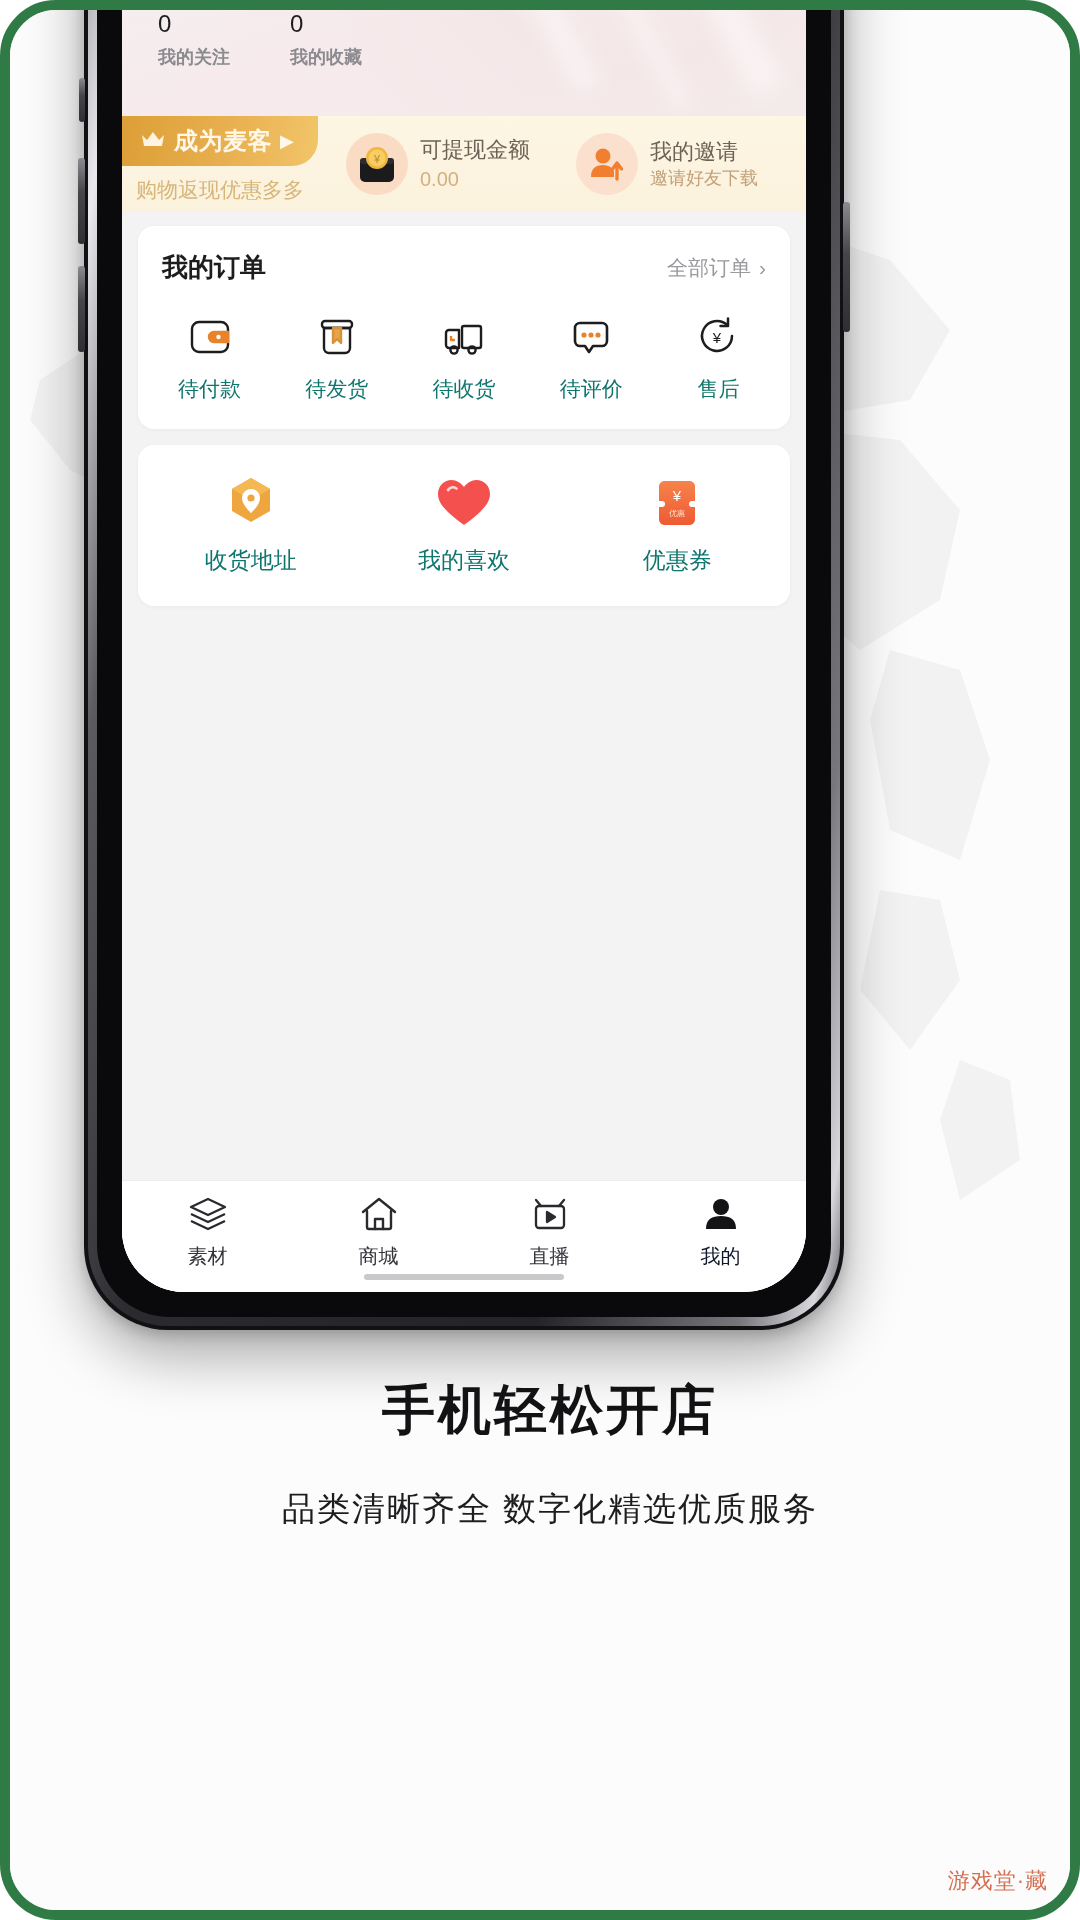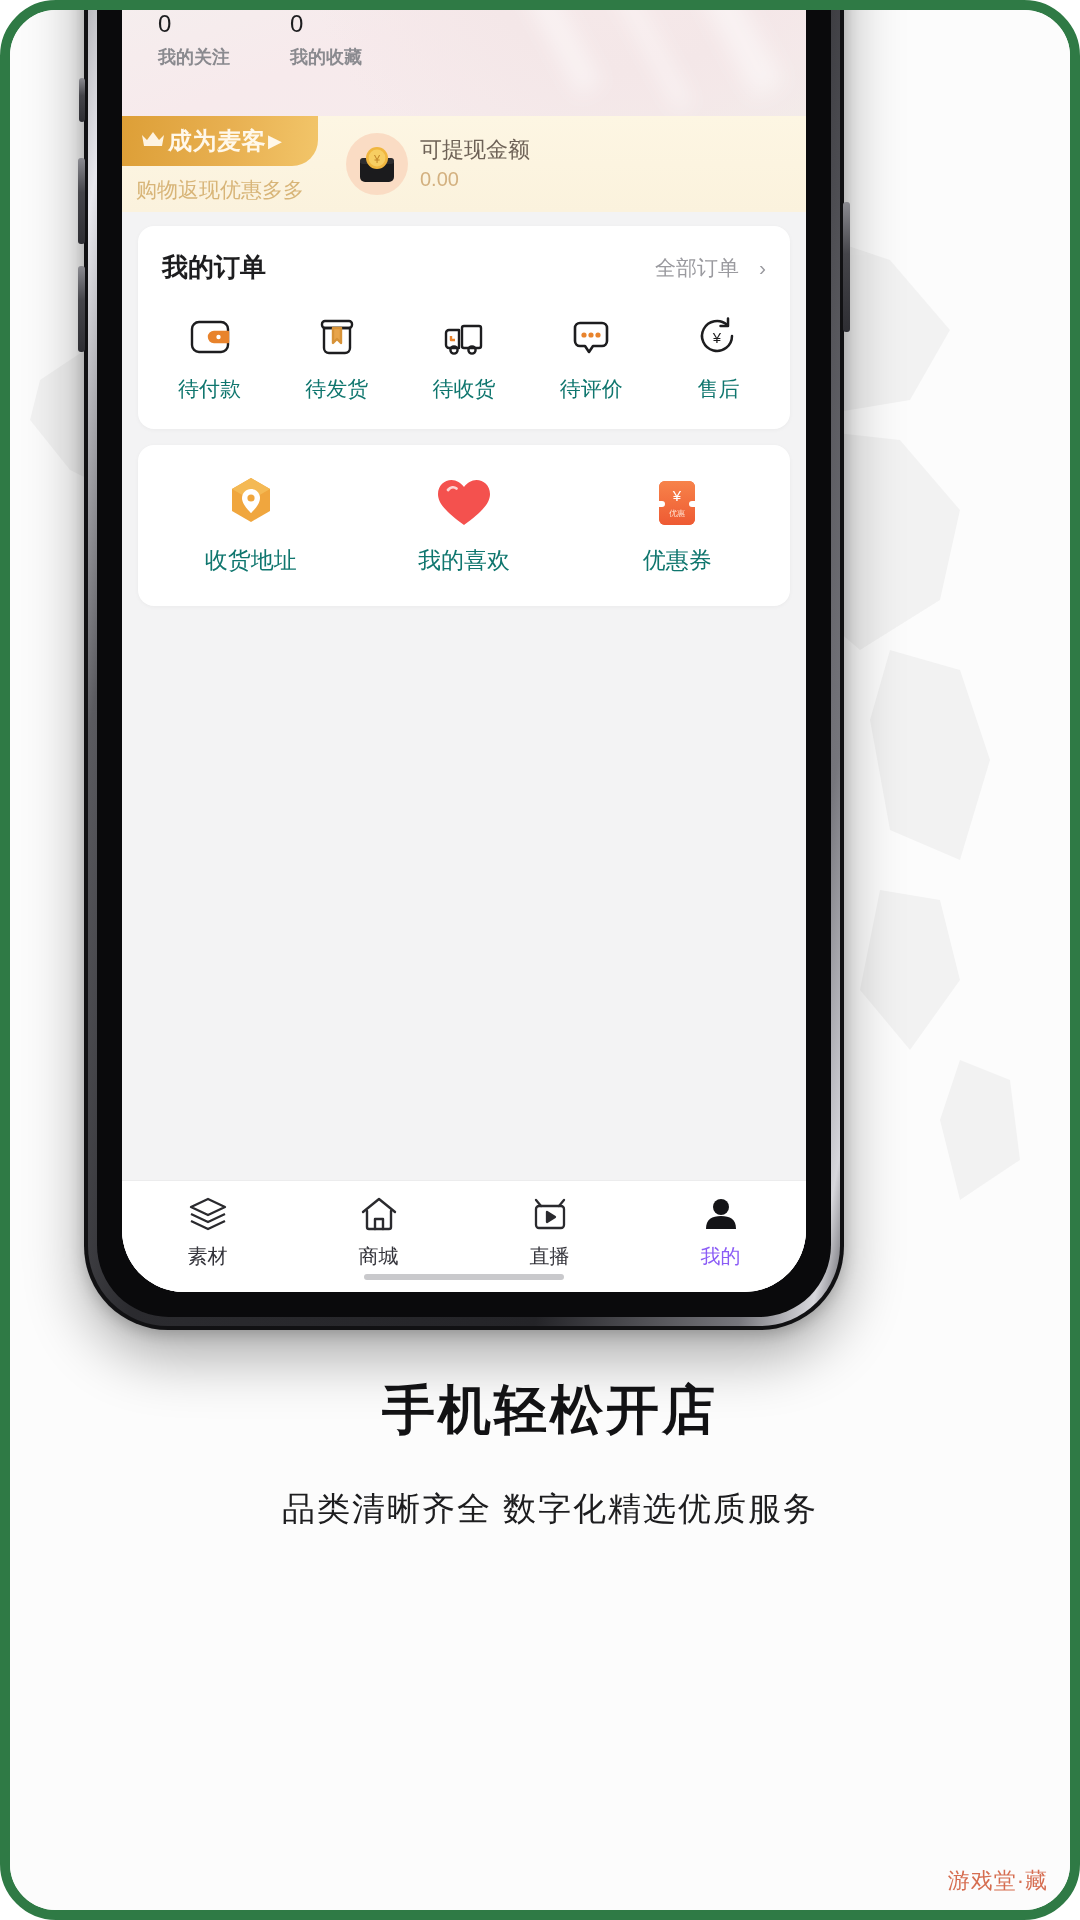--- a/index.html
+++ b/index.html
@@ -144,21 +144,21 @@
   }
   .promo-chip {
     position: absolute;
     left: 0; top: 0;
     width: 196px;
     height: 50px;
     background: linear-gradient(95deg,#dd9f37 0%, #e8b051 55%, #f2c569 100%);
     border-bottom-right-radius: 26px;
     display: flex;
     align-items: center;
-    gap: 2px;
+    gap: 8px;
     padding-left: 18px;
   }
   .promo-chip-text {
     font-size: 24px;
     font-weight: 700;
     color: #fff8ea;
     letter-spacing: 0.5px;
   }
   .promo-chip-arrow {
     color: #fff8ea;
@@ -231,21 +231,21 @@
     padding: 24px 24px 6px 24px;
   }
   .card-title {
     font-size: 26px;
     font-weight: 700;
     color: #1d1d1f;
   }
   .card-more {
     display: flex;
     align-items: center;
-    gap: 20px;
+    gap: 8px;
     font-size: 21px;
     color: #9a9a9f;
   }
 
   .icon-row {
     display: flex;
     padding: 22px 8px 26px 8px;
   }
   .icon-cell {
     flex: 1;
@@ -276,21 +276,21 @@
     padding-top: 12px;
   }
   .tab {
     flex: 1;
     display: flex;
     flex-direction: column;
     align-items: center;
     gap: 8px;
   }
   .tab .glyph { height: 42px; display:flex; align-items:center; justify-content:center; }
-  .tab .label { font-size: 20px; color: #8b5cf6; }
+  .tab .label { font-size: 20px; color: #0f172a; }
   .tab.inactive .label { color: #33333a; }
 
   
   .home-bar {
     position: absolute;
     left: 50%;
     bottom: 12px;
     transform: translateX(-50%);
     width: 200px; height: 6px;
     border-radius: 3px;
@@ -403,20 +403,33 @@
                     <circle cx="23" cy="14" r="8.4" fill="#f7ce62"></circle>
                     <text x="23" y="19" font-size="11" text-anchor="middle" fill="#c2872a" font-family="'Liberation Sans',sans-serif">¥</text>
                   </svg>
                 </div>
                 <div>
                   <div class="promo-text-a">可提现金额</div>
                   <div class="promo-text-b">0.00</div>
                 </div>
               </div>
 
+              <div class="promo-cell">
+                <div class="promo-icon-circle pale">
+                  <svg width="40" height="38" viewBox="0 0 40 38">
+                    <circle cx="16" cy="11" r="7.5" fill="#f08030"></circle>
+                    <path d="M4 32 Q4 20 16 20 Q24 20 27 26 L27 32 Z" fill="#f08030"></path>
+                    <path d="M30 34 L30 20 M30 18 L25.5 24 M30 18 L34.5 24" stroke="#f08030" stroke-width="3.4" fill="none" stroke-linecap="round" stroke-linejoin="round"></path>
+                  </svg>
+                </div>
+                <div>
+                  <div class="promo-text-a">我的邀请</div>
+                  <div class="promo-text-small">邀请好友下载</div>
+                </div>
+              </div>
             </div>
 
             <div class="app-body">
 
               <div class="card">
                 <div class="card-head">
                   <div class="card-title">我的订单</div>
                   <div class="card-more">
                     <span>全部订单</span>
                     <span>›</span>

